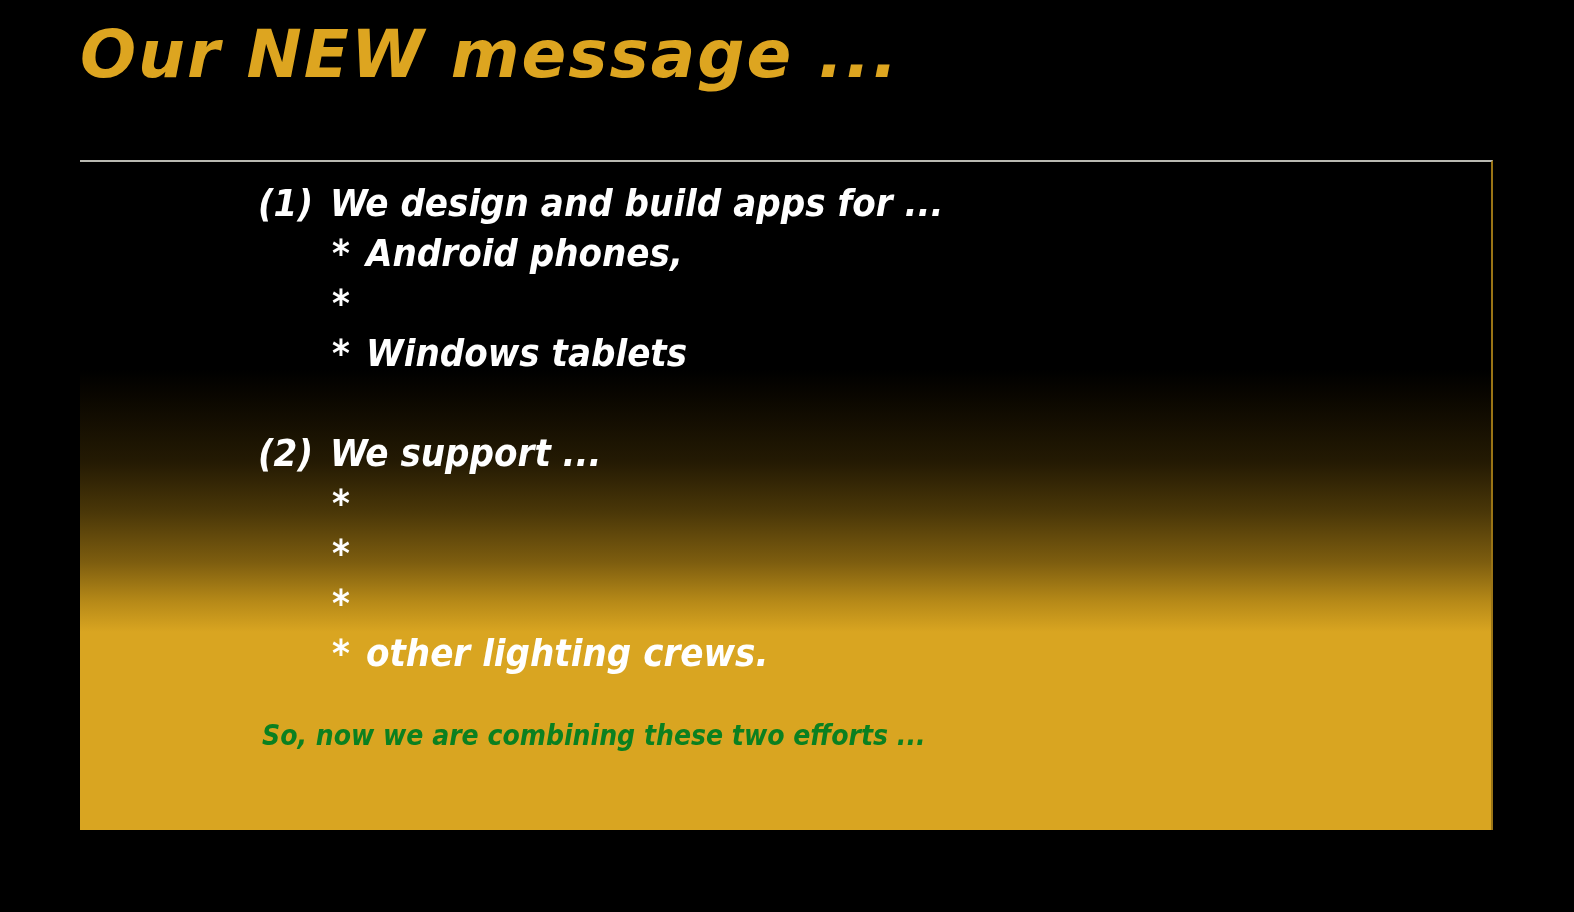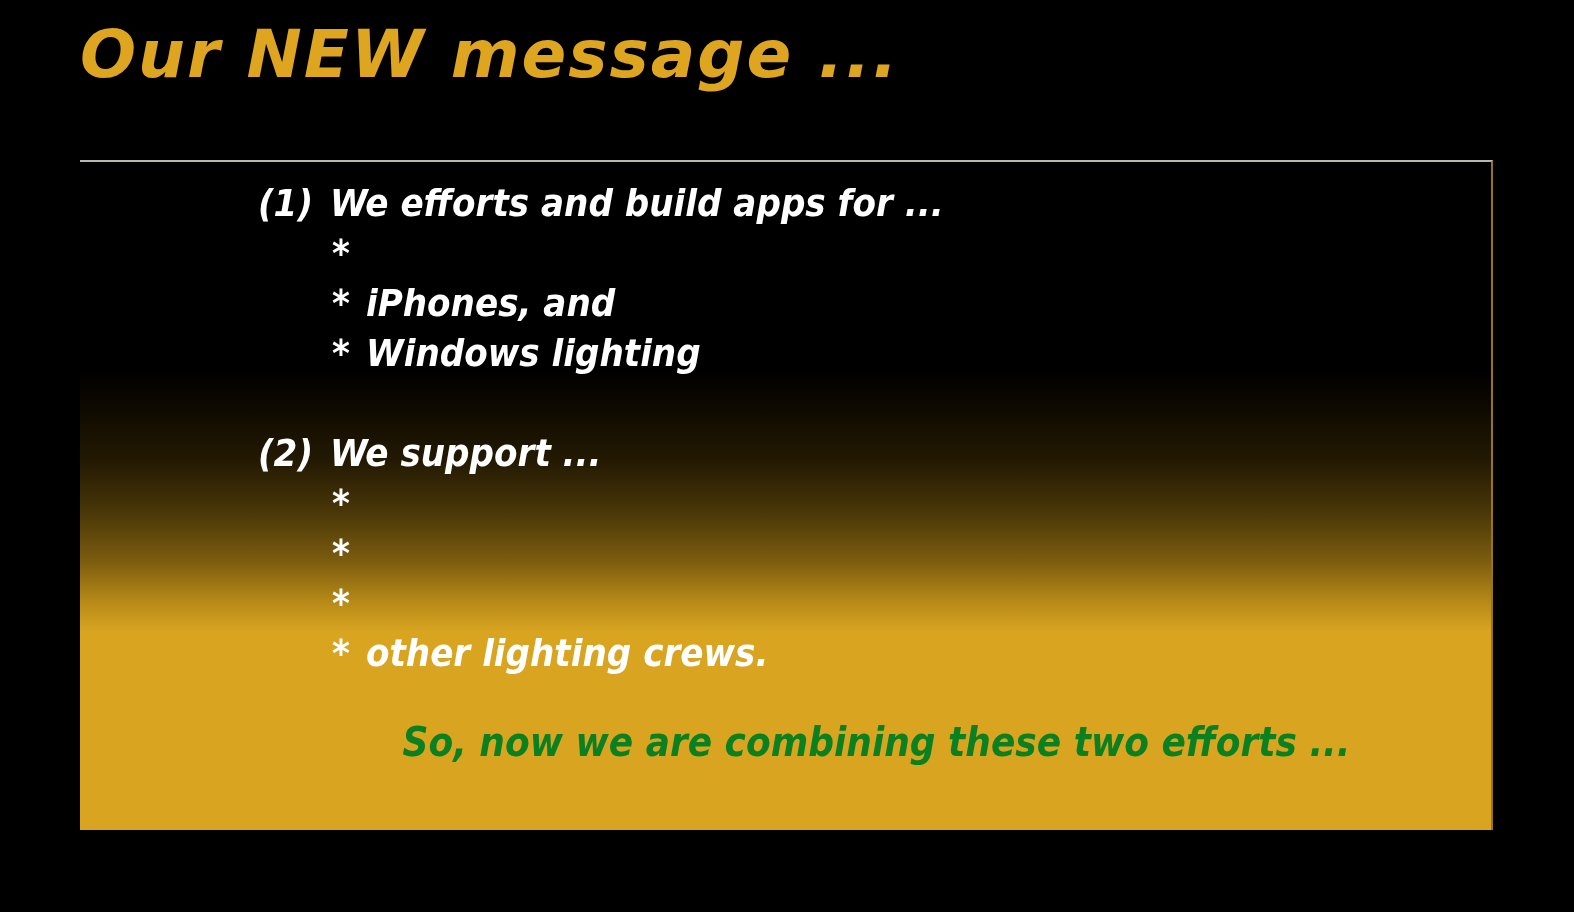--- a/index.html
+++ b/index.html
@@ -105,54 +105,53 @@
     align-items: baseline;
     margin-top: 0px;
   }
   .bullet-line .star {
     display: inline-block;
     width: 34px;
     flex: 0 0 34px;
   }
 
   .closing-line {
-    font-size: 40px;
+    font-size: 28px;
     padding-left: 182px;
     color: #0B8020;
-    text-align: center;
   }
 </style>
 </head>
 <body>
 
 <div id="slide">
 
   <div id="slide-title">Our NEW message ...</div>
 
   <div id="content-panel">
 
     <div class="block" id="block-1">
 
       <div class="num-line">
         <span class="num">(1)</span>
-        <span>We efforts and build apps for ...</span>
+        <span>We design and build apps for ...</span>
+      </div>
+
+      <div class="bullet-line">
+        <span class="star">*</span>
+        <span>Android phones,</span>
       </div>
 
       <div class="bullet-line">
         <span class="star">*</span>
       </div>
 
       <div class="bullet-line">
         <span class="star">*</span>
-        <span>iPhones, and</span>
-      </div>
-
-      <div class="bullet-line">
-        <span class="star">*</span>
-        <span>Windows lighting</span>
+        <span>Windows tablets</span>
       </div>
 
     </div>
 
     <div class="block" id="block-2">
 
       <div class="num-line">
         <span class="num">(2)</span>
         <span>We support ...</span>
       </div>

